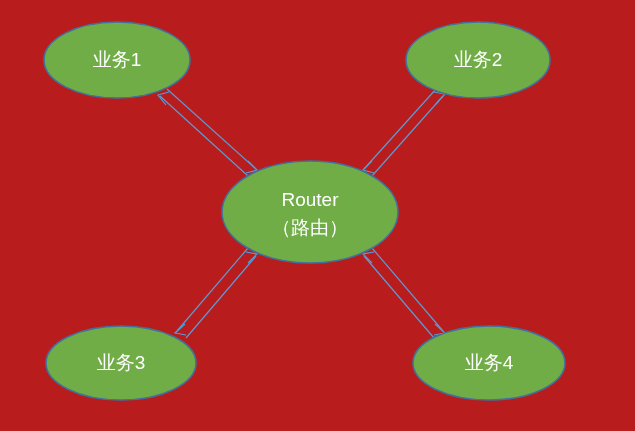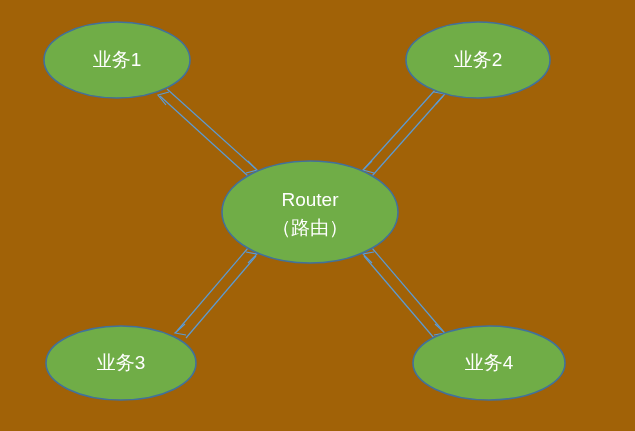--- a/index.html
+++ b/index.html
@@ -10,21 +10,21 @@
   body {
     width: 635px;
     height: 431px;
     font-family: "Liberation Sans", "DejaVu Sans", sans-serif;
     overflow: hidden;
   }
   #diagram-canvas {
     position: relative;
     width: 635px;
     height: 431px;
-    background: #a16207;
+    background: #b91c1c;
   }
   #diagram-svg {
     position: absolute;
     top: 0;
     left: 0;
     width: 635px;
     height: 431px;
   }
   .node-label {
     fill: #ffffff;

